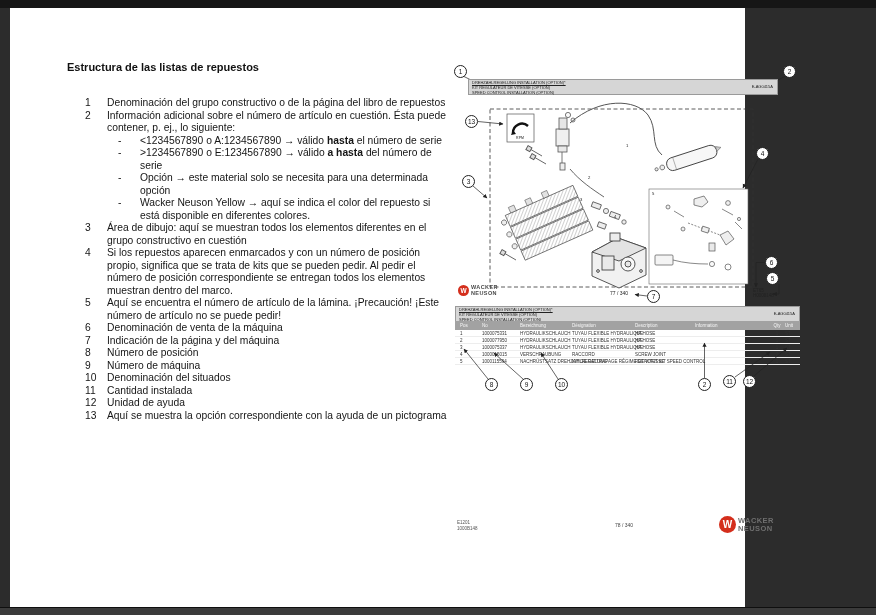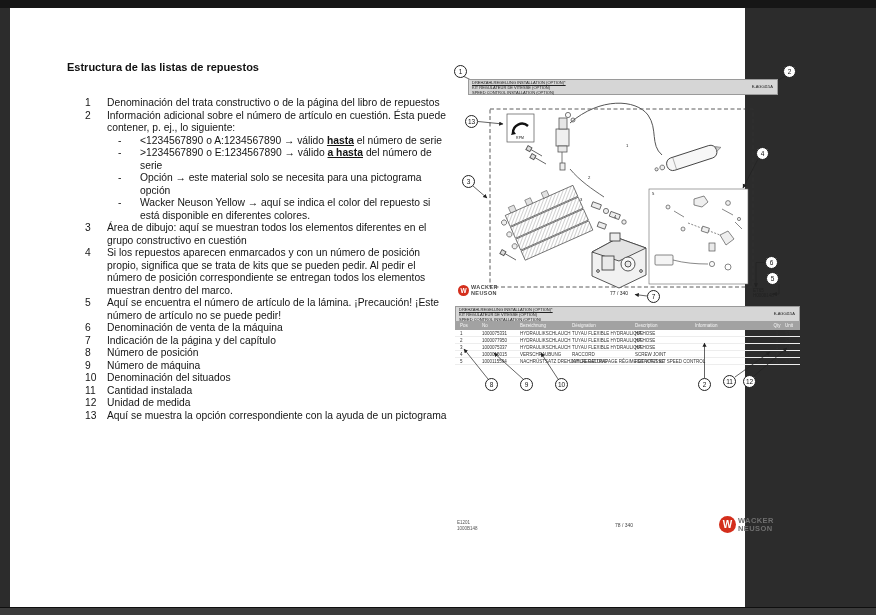--- a/index.html
+++ b/index.html
@@ -10,21 +10,21 @@
   .frame-right  { position:absolute; left:867px; top:8px; width:9px; height:599px; background:#2c2c2c; z-index:5;}
   .frame-bottom { position:absolute; left:0; top:607px; width:876px; height:8px; background:#3b3b3b; border-top:1px solid #0f0f0f; z-index:5;}
   .page { position:absolute; left:10px; top:8px; width:735px; height:599px; background:#ffffff; }
 
   
   .heading { position:absolute; left:57px; top:53px; font-size:11px; font-weight:bold; color:#111; }
   .list { position:absolute; left:75px; top:89px; width:366px; font-size:10.3px; line-height:12.5px; color:#151515; }
   .lrow { display:grid; grid-template-columns:22px 1fr; }
   .lrow .n { }
   .lrow.sub { margin-left:33px; grid-template-columns:22px 1fr; }
-  .lrow .t b { font-weight:bold;text-decoration:underline; }
+  .lrow .t b { font-weight:bold; }
   .ul { }
 
   
   .fig1 { position:absolute; left:442px; top:49px; width:347px; height:248px; }
   .fig2 { position:absolute; left:445px; top:294px; width:345px; height:95px; }
   .figsvg { position:absolute; left:0; top:0; pointer-events:none; }
   .co { position:absolute; width:13px; height:13px; border:1px solid #222; border-radius:50%;
         background:#fff; font-size:6.5px; line-height:11px; text-align:center; color:#111; z-index:3;}
   .bar { position:absolute; background:#d6d6d6; border:0.5px solid #9a9a9a; color:#222;
          font-size:4px; line-height:4.8px; padding:1px 3px; }
@@ -70,37 +70,37 @@
 <div class="frame-right"></div>
 <div class="frame-bottom"></div>
 
 <div class="page">
 
   <div class="heading">Estructura de las listas de repuestos</div>
 
   <div class="list">
     <div class="lrow">
         <span class="n">1</span>
-        <span class="t">Denominación del trata constructivo o de la página del libro de repuestos</span>
+        <span class="t">Denominación del grupo constructivo o de la página del libro de repuestos</span>
       </div>
     <div class="lrow">
         <span class="n">2</span>
         <span class="t">Información adicional sobre el número de artículo en cuestión. Ésta puede contener, p. ej., lo siguiente:</span>
       </div>
     <div class="lrow sub">
         <span class="n">-</span>
         <span class="t"><span>&lt;1234567890 o A:1234567890 → válido </span><b>hasta</b><span> el número de serie</span></span>
       </div>
     <div class="lrow sub">
         <span class="n">-</span>
         <span class="t"><span>&gt;1234567890 o E:1234567890 → válido </span><b>a hasta</b><span> del número de serie</span></span>
       </div>
     <div class="lrow sub">
         <span class="n">-</span>
-        <span class="t">Opción → este material solo se necesita para una pictograma opción</span>
+        <span class="t">Opción → este material solo se necesita para una determinada opción</span>
       </div>
     <div class="lrow sub">
         <span class="n">-</span>
         <span class="t">Wacker Neuson Yellow → aquí se indica el color del repuesto si está disponible en diferentes colores.</span>
       </div>
     <div class="lrow">
         <span class="n">3</span>
         <span class="t">Área de dibujo: aquí se muestran todos los elementos diferentes en el grupo constructivo en cuestión</span>
       </div>
     <div class="lrow">
@@ -110,41 +110,41 @@
     <div class="lrow">
         <span class="n">5</span>
         <span class="t"><span>Aquí se encuentra el número de artículo de la lámina. </span><span class="ul">¡Precaución! ¡Este número de artículo no se puede pedir!</span></span>
       </div>
     <div class="lrow">
         <span class="n">6</span>
         <span class="t">Denominación de venta de la máquina</span>
       </div>
     <div class="lrow">
         <span class="n">7</span>
-        <span class="t">Indicación de la página y del capítulo</span>
+        <span class="t">Indicación de la página y del máquina</span>
       </div>
     <div class="lrow">
         <span class="n">8</span>
         <span class="t">Número de posición</span>
       </div>
     <div class="lrow">
         <span class="n">9</span>
         <span class="t">Número de máquina</span>
       </div>
     <div class="lrow">
         <span class="n">10</span>
         <span class="t">Denominación del situados</span>
       </div>
     <div class="lrow">
         <span class="n">11</span>
         <span class="t">Cantidad instalada</span>
       </div>
     <div class="lrow">
         <span class="n">12</span>
-        <span class="t">Unidad de medida</span>
+        <span class="t">Unidad de ayuda</span>
       </div>
     <div class="lrow">
         <span class="n">13</span>
         <span class="t">Aquí se muestra la opción correspondiente con la ayuda de un pictograma</span>
       </div>
   </div>
 
   <div class="fig1">
     <svg class="figsvg" width="347" height="248" viewBox="0 0 347 248">
       <defs>

